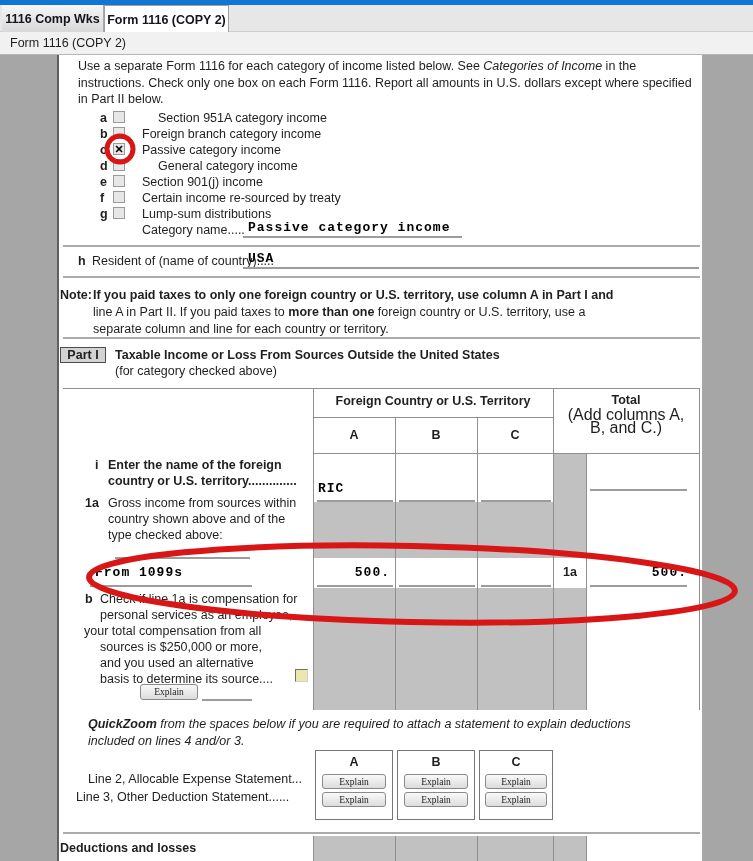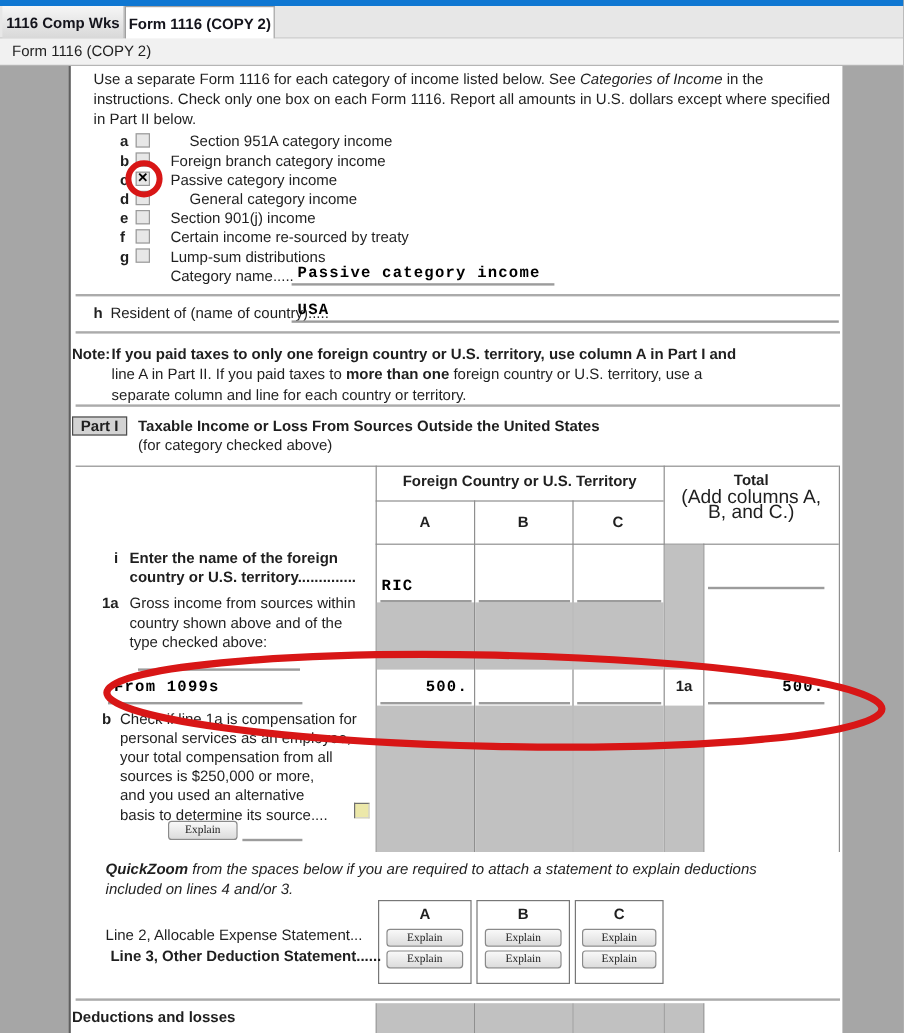--- a/index.html
+++ b/index.html
@@ -162,21 +162,21 @@
   <div class="abs ul" style="left:317px;top:585px;width:76px;"></div>
   <div class="abs ul" style="left:399px;top:585px;width:76px;"></div>
   <div class="abs ul" style="left:481px;top:585px;width:70px;"></div>
   <div class="abs t b center" style="left:554px;top:564px;width:32px;">1a</div>
   <div class="abs mono right" style="left:590px;top:565px;width:97px;">500.</div>
   <div class="abs ul" style="left:590px;top:585px;width:97px;"></div>
 
   <div class="abs t b" style="left:85px;top:591px;">b</div>
   <div class="abs t" style="left:100px;top:591px;">Check if line 1a is compensation for</div>
   <div class="abs t" style="left:100px;top:607px;">personal services as an employee,</div>
-  <div class="abs t" style="left:100px;top:623px;">your total compensation from all</div>
+  <div class="abs t" style="left:84px;top:623px;">your total compensation from all</div>
   <div class="abs t" style="left:100px;top:639px;">sources is $250,000 or more,</div>
   <div class="abs t" style="left:100px;top:655px;">and you used an alternative</div>
   <div class="abs t" style="left:100px;top:671px;">basis to determine its source....</div>
   <div class="abs cb-yellow" style="left:295px;top:669px;"></div>
   <div class="abs btn" style="left:140px;top:684px;width:58px;height:16px;">Explain</div>
   <div class="abs ul" style="left:202px;top:699px;width:50px;"></div>
 
   <div class="abs t" style="left:88px;top:716px;">
     <span class="b i">QuickZoom</span><span class="i"> from the spaces below if you are required to attach a statement to explain deductions</span>
   </div>
@@ -191,21 +191,21 @@
     <div class="t b center" style="margin-top:3px;">B</div>
     <div class="btn" style="margin:4px auto 0;width:64px;height:15px;">Explain</div>
     <div class="btn" style="margin:3px auto 0;width:64px;height:15px;">Explain</div>
   </div>
   <div class="abs qzbox" style="left:479px;top:750px;width:74px;height:70px;">
     <div class="t b center" style="margin-top:3px;">C</div>
     <div class="btn" style="margin:4px auto 0;width:62px;height:15px;">Explain</div>
     <div class="btn" style="margin:3px auto 0;width:62px;height:15px;">Explain</div>
   </div>
   <div class="abs t" style="left:88px;top:771px;">Line 2, Allocable Expense Statement...</div>
-  <div class="abs t" style="left:92px;top:789px;font-weight:bold;">Line 3, Other Deduction Statement......</div>
+  <div class="abs t" style="left:76px;top:789px;">Line 3, Other Deduction Statement......</div>
 
   <div class="abs sep" style="left:63px;top:832px;width:637px;"></div>
   <div class="abs t b" style="left:60px;top:840px;">Deductions and losses</div>
   <div class="abs cellgray" style="left:314px;top:836px;width:81px;height:25px;"></div>
   <div class="abs cellgray" style="left:396px;top:836px;width:81px;height:25px;"></div>
   <div class="abs cellgray" style="left:478px;top:836px;width:75px;height:25px;"></div>
   <div class="abs cellgray" style="left:554px;top:836px;width:32px;height:25px;"></div>
   <div class="abs vline" style="left:313px;top:836px;height:25px;"></div>
   <div class="abs vline" style="left:395px;top:836px;height:25px;"></div>
   <div class="abs vline" style="left:477px;top:836px;height:25px;"></div>

